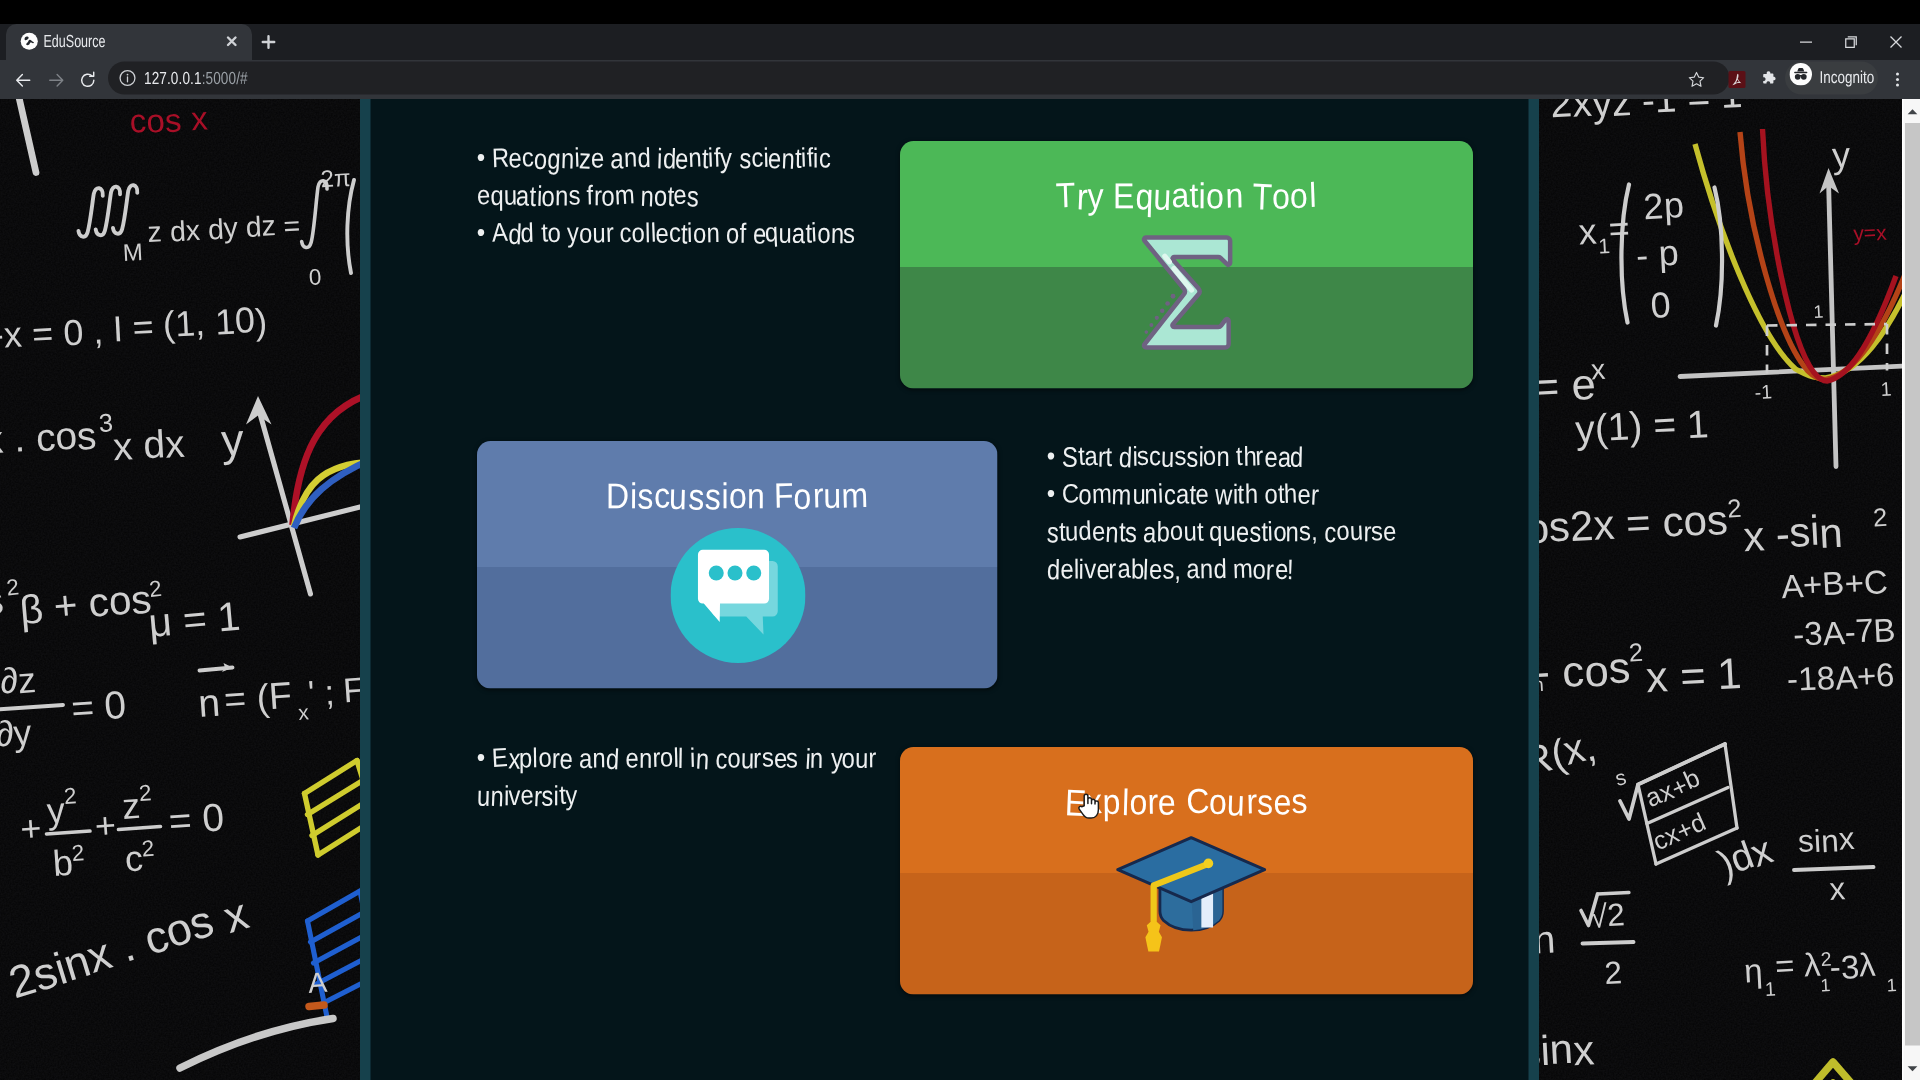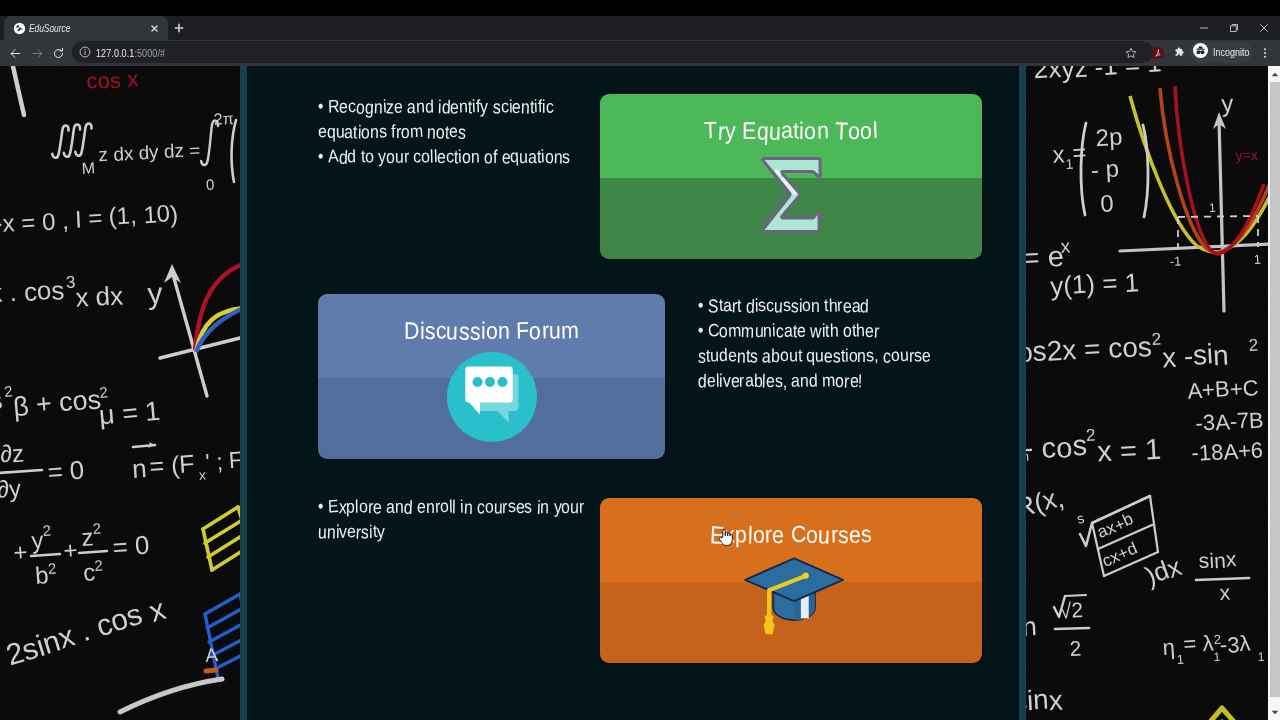--- a/index.html
+++ b/index.html
@@ -1,21 +1,21 @@
 <!DOCTYPE html>
 <html><head>
 <meta charset="utf-8">
 <title>EduSource</title>
 <style>
   * { box-sizing: border-box; margin:0; padding:0; }
   html,body { width:1280px; height:720px; overflow:hidden; background:#000; }
   body { font-family:"Liberation Sans", sans-serif; -webkit-font-smoothing:antialiased; }
 
   
-  .tabstrip { position:absolute; left:0; top:0; width:1195px; height:40px; background:#000000;font-style:italic; }
+  .tabstrip { position:absolute; left:0; top:0; width:1195px; height:40px; background:#000000; }
   .tabstrip-bg { position:absolute; left:0; top:16px; width:1280px; height:24px; background:#1c1e22; }
   .tab { position:absolute; left:4px; top:16px; width:164px; height:24px; background:#32353a;
          border-radius:7px 7px 0 0; }
   .tab-favicon { position:absolute; left:13px; top:21px; width:13px; height:13px; }
   .tab-title { position:absolute; left:29px; top:21px; font-size:11.6px; color:#e8eaed;
                white-space:nowrap; overflow:hidden; width:110px; line-height:13px;
                transform:scaleX(0.72); transform-origin:left center; }
   .tab-close { position:absolute; left:148px; top:21px; width:13px; height:13px; cursor:pointer; }
   .newtab { position:absolute; left:172px; top:21px; width:14px; height:14px; cursor:pointer; }
   .wc { position:absolute; top:16px; height:24px; width:30px; display:flex; align-items:center;

